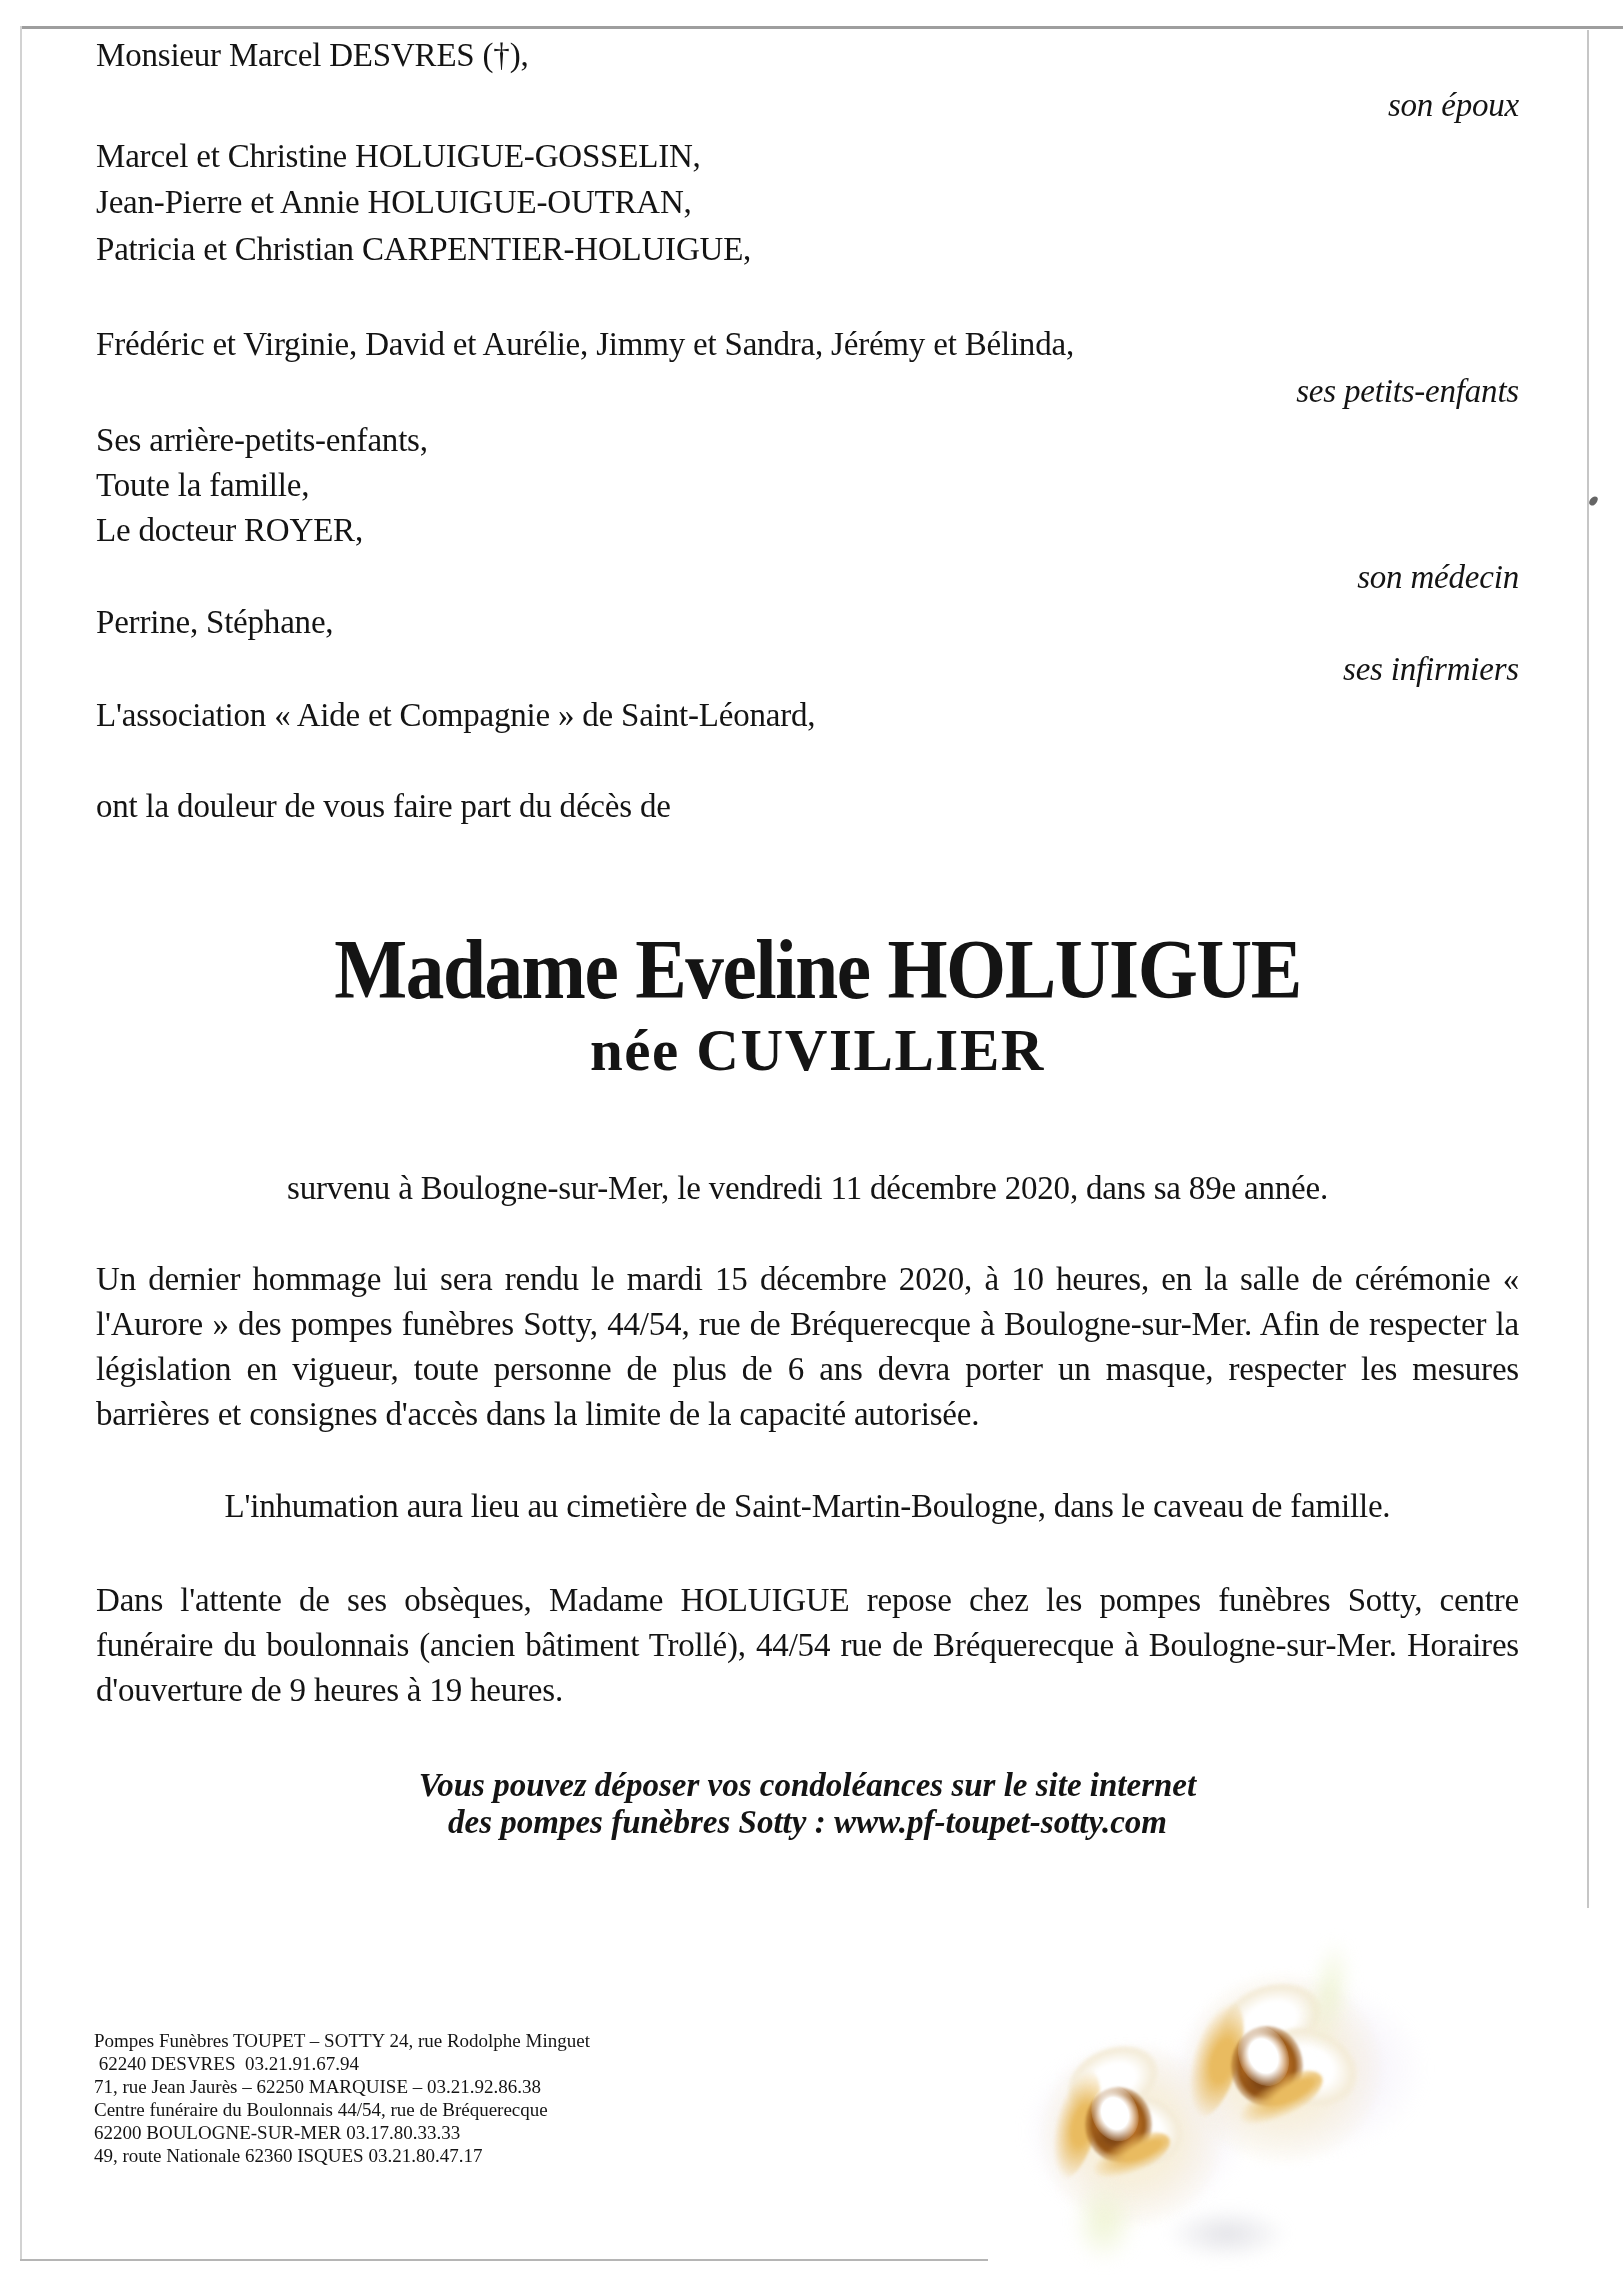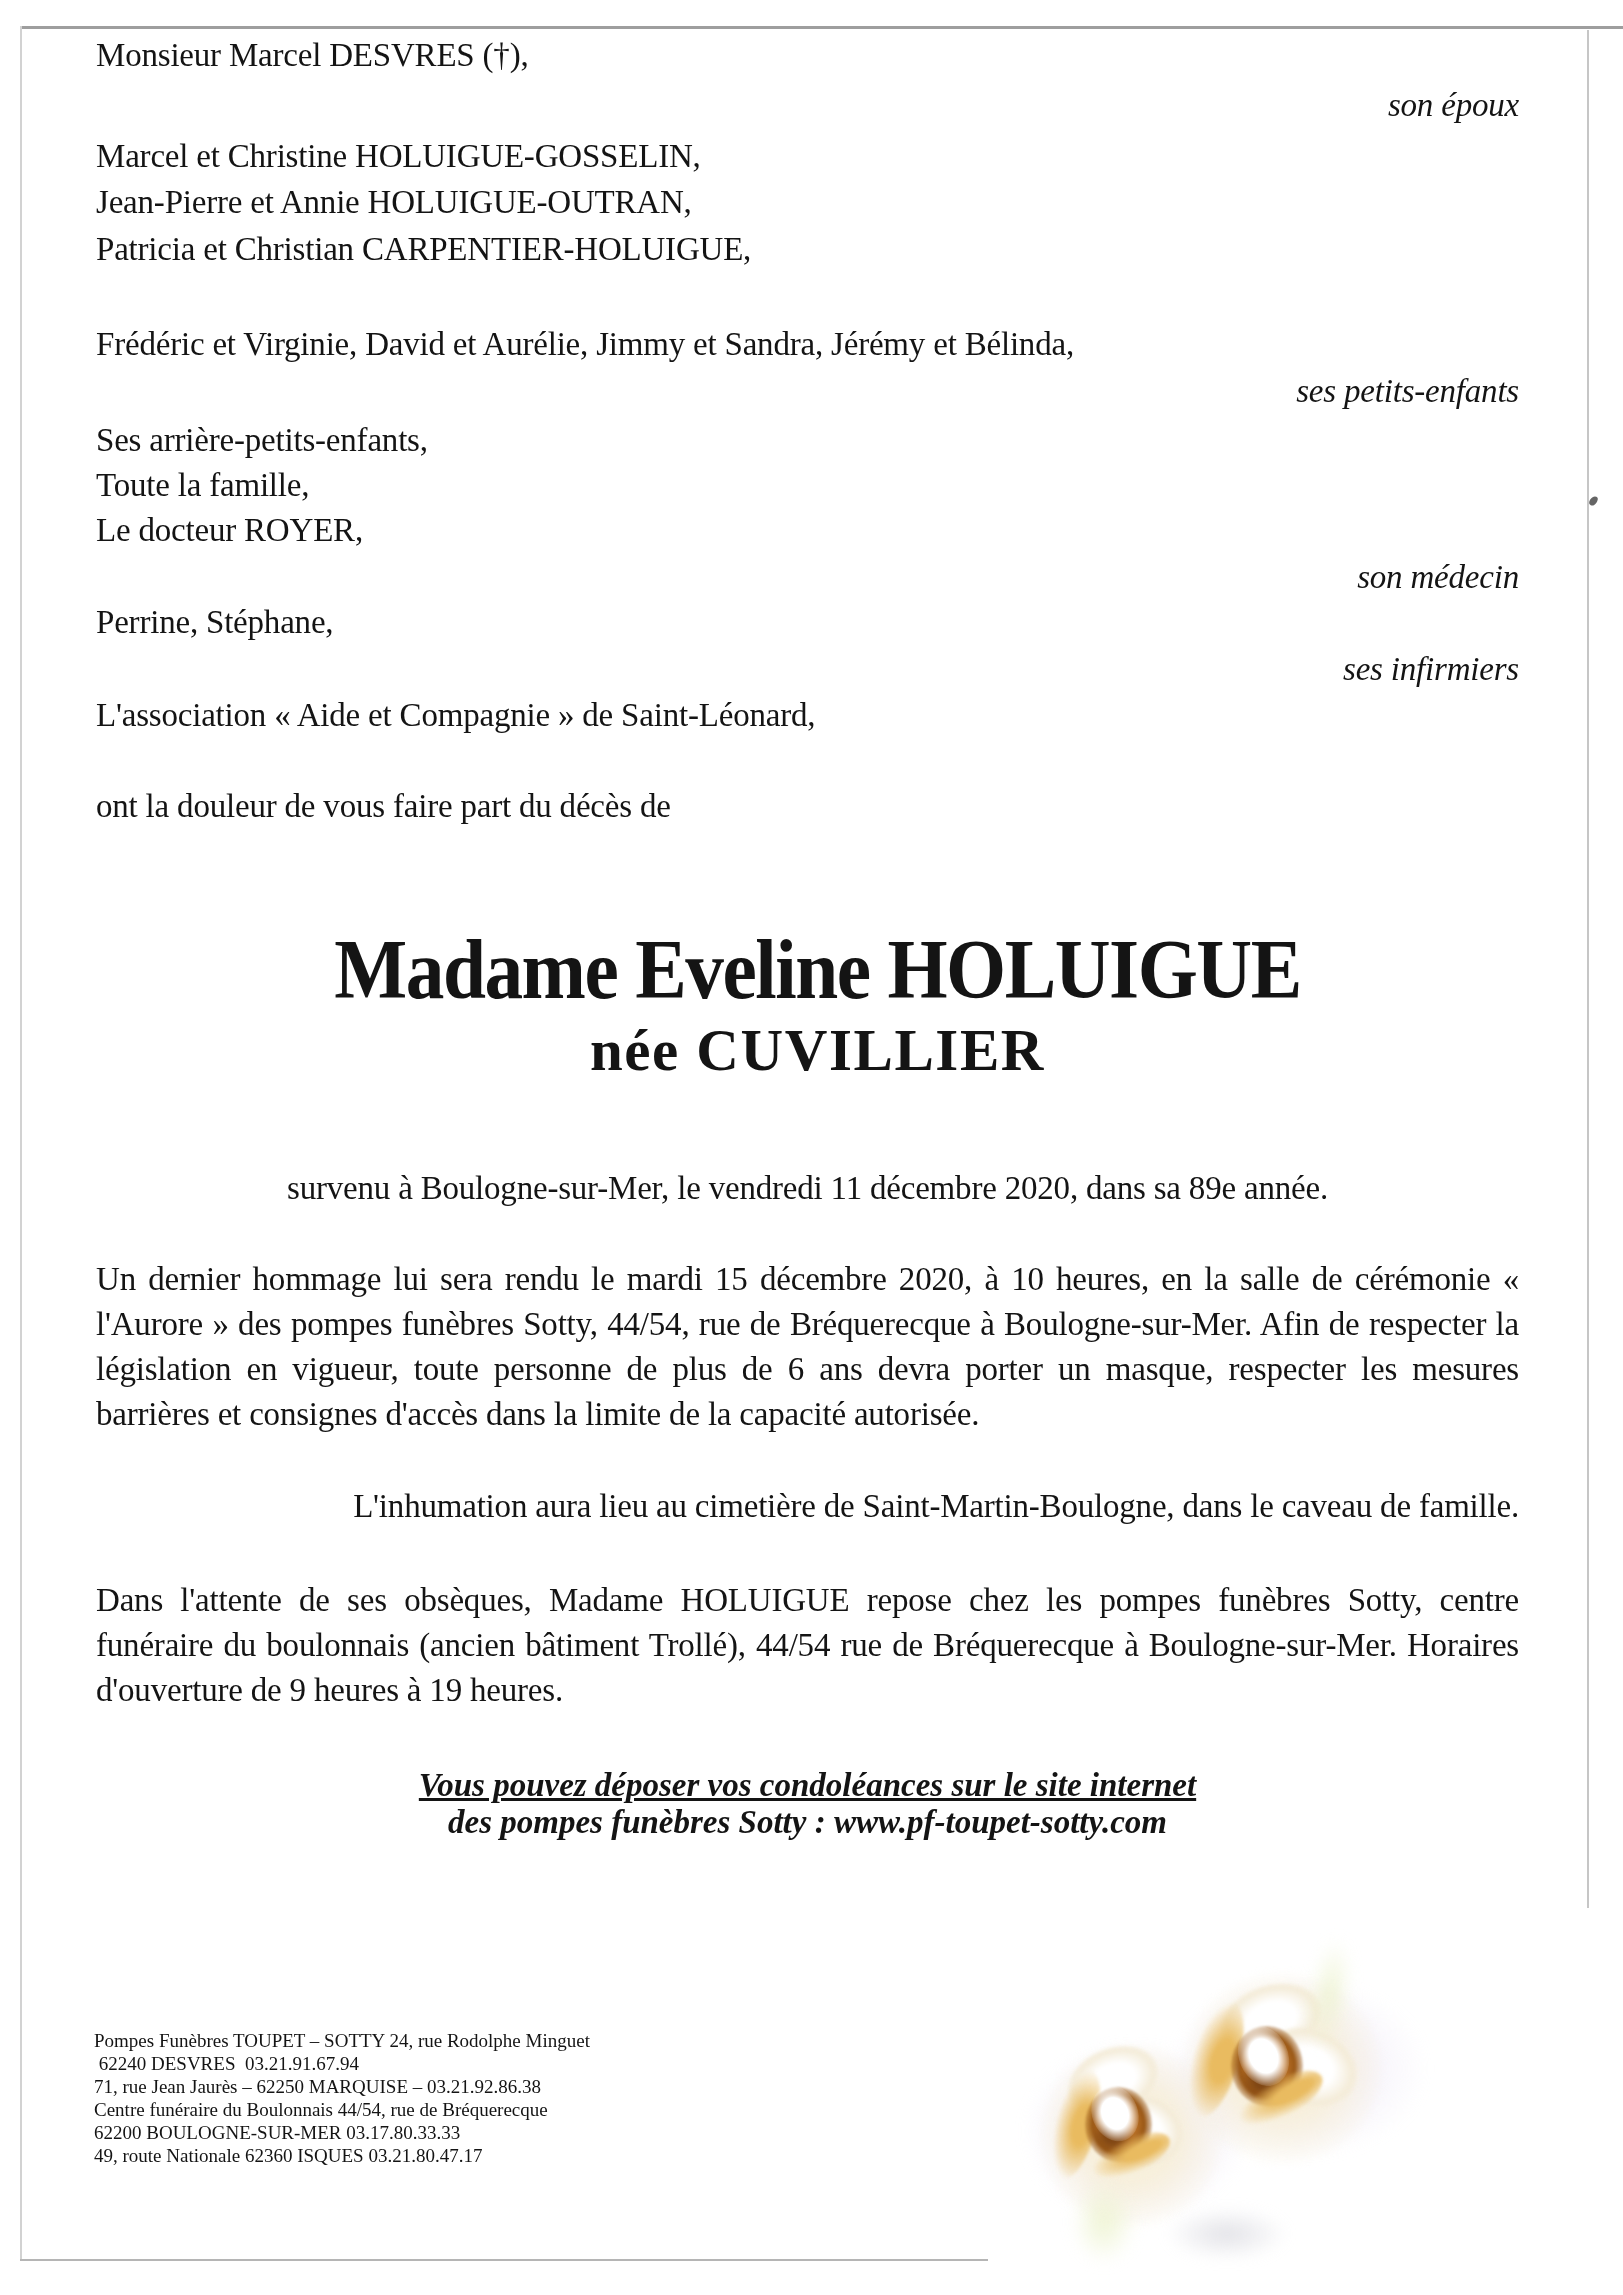--- a/index.html
+++ b/index.html
@@ -17,25 +17,25 @@
   
   .line{position:absolute;left:96px;width:1423px;font-size:33px;line-height:38px;letter-spacing:-0.2px;}
   .line.right{text-align:right;font-style:italic;}
   .headline{position:absolute;left:96px;width:1443px;text-align:center;font-weight:bold;}
   #deceased-name{top:928px;font-size:84px;line-height:84px;letter-spacing:-1.6px;transform:scaleX(0.92);}
   #maiden-name{top:1021px;font-size:59px;line-height:59px;letter-spacing:1.6px;}
   .para{position:absolute;left:96px;width:1423px;font-size:33px;line-height:45px;
     text-align:justify;letter-spacing:-0.2px;}
   #death-line{top:1166px;text-align:center;}
   #tribute-paragraph{top:1257px;}
-  #burial-line{top:1484px;text-align:right;font-family:Liberation Serif, serif;}
+  #burial-line{top:1484px;text-align:center;font-family:Liberation Serif, serif;}
   #repose-paragraph{top:1578px;}
   .condolence{position:absolute;left:96px;width:1423px;text-align:center;
     font-weight:bold;font-style:italic;font-size:33px;line-height:37px;}
-  #condolence-1{top:1767px;text-decoration:underline;}
+  #condolence-1{top:1767px;}
   #condolence-2{top:1804px;}
   .footer{position:absolute;left:94px;top:2029px;font-size:19px;line-height:23px;}
   .footer-line{white-space:pre;}
   
   .artwork{position:absolute;left:996px;top:1905px;width:627px;height:383px;pointer-events:none;}
   .blob{position:absolute;border-radius:50%;}
   .wash-lav{background:radial-gradient(ellipse,rgba(230,222,243,.7),rgba(230,222,243,0) 70%);filter:blur(5.6px);}
   .wash-cream{background:radial-gradient(ellipse,rgba(247,239,218,.95) 35%,rgba(247,239,218,0) 75%);filter:blur(4px);}
   .petal{background:radial-gradient(ellipse at 50% 50%,#ffffff 35%,#f4ecd9 62%,rgba(244,236,217,0) 78%);filter:blur(1.6px);}
   .gold{background:radial-gradient(ellipse at 65% 50%,#e9bb60 25%,rgba(233,187,96,0) 72%);filter:blur(1.6px);}

